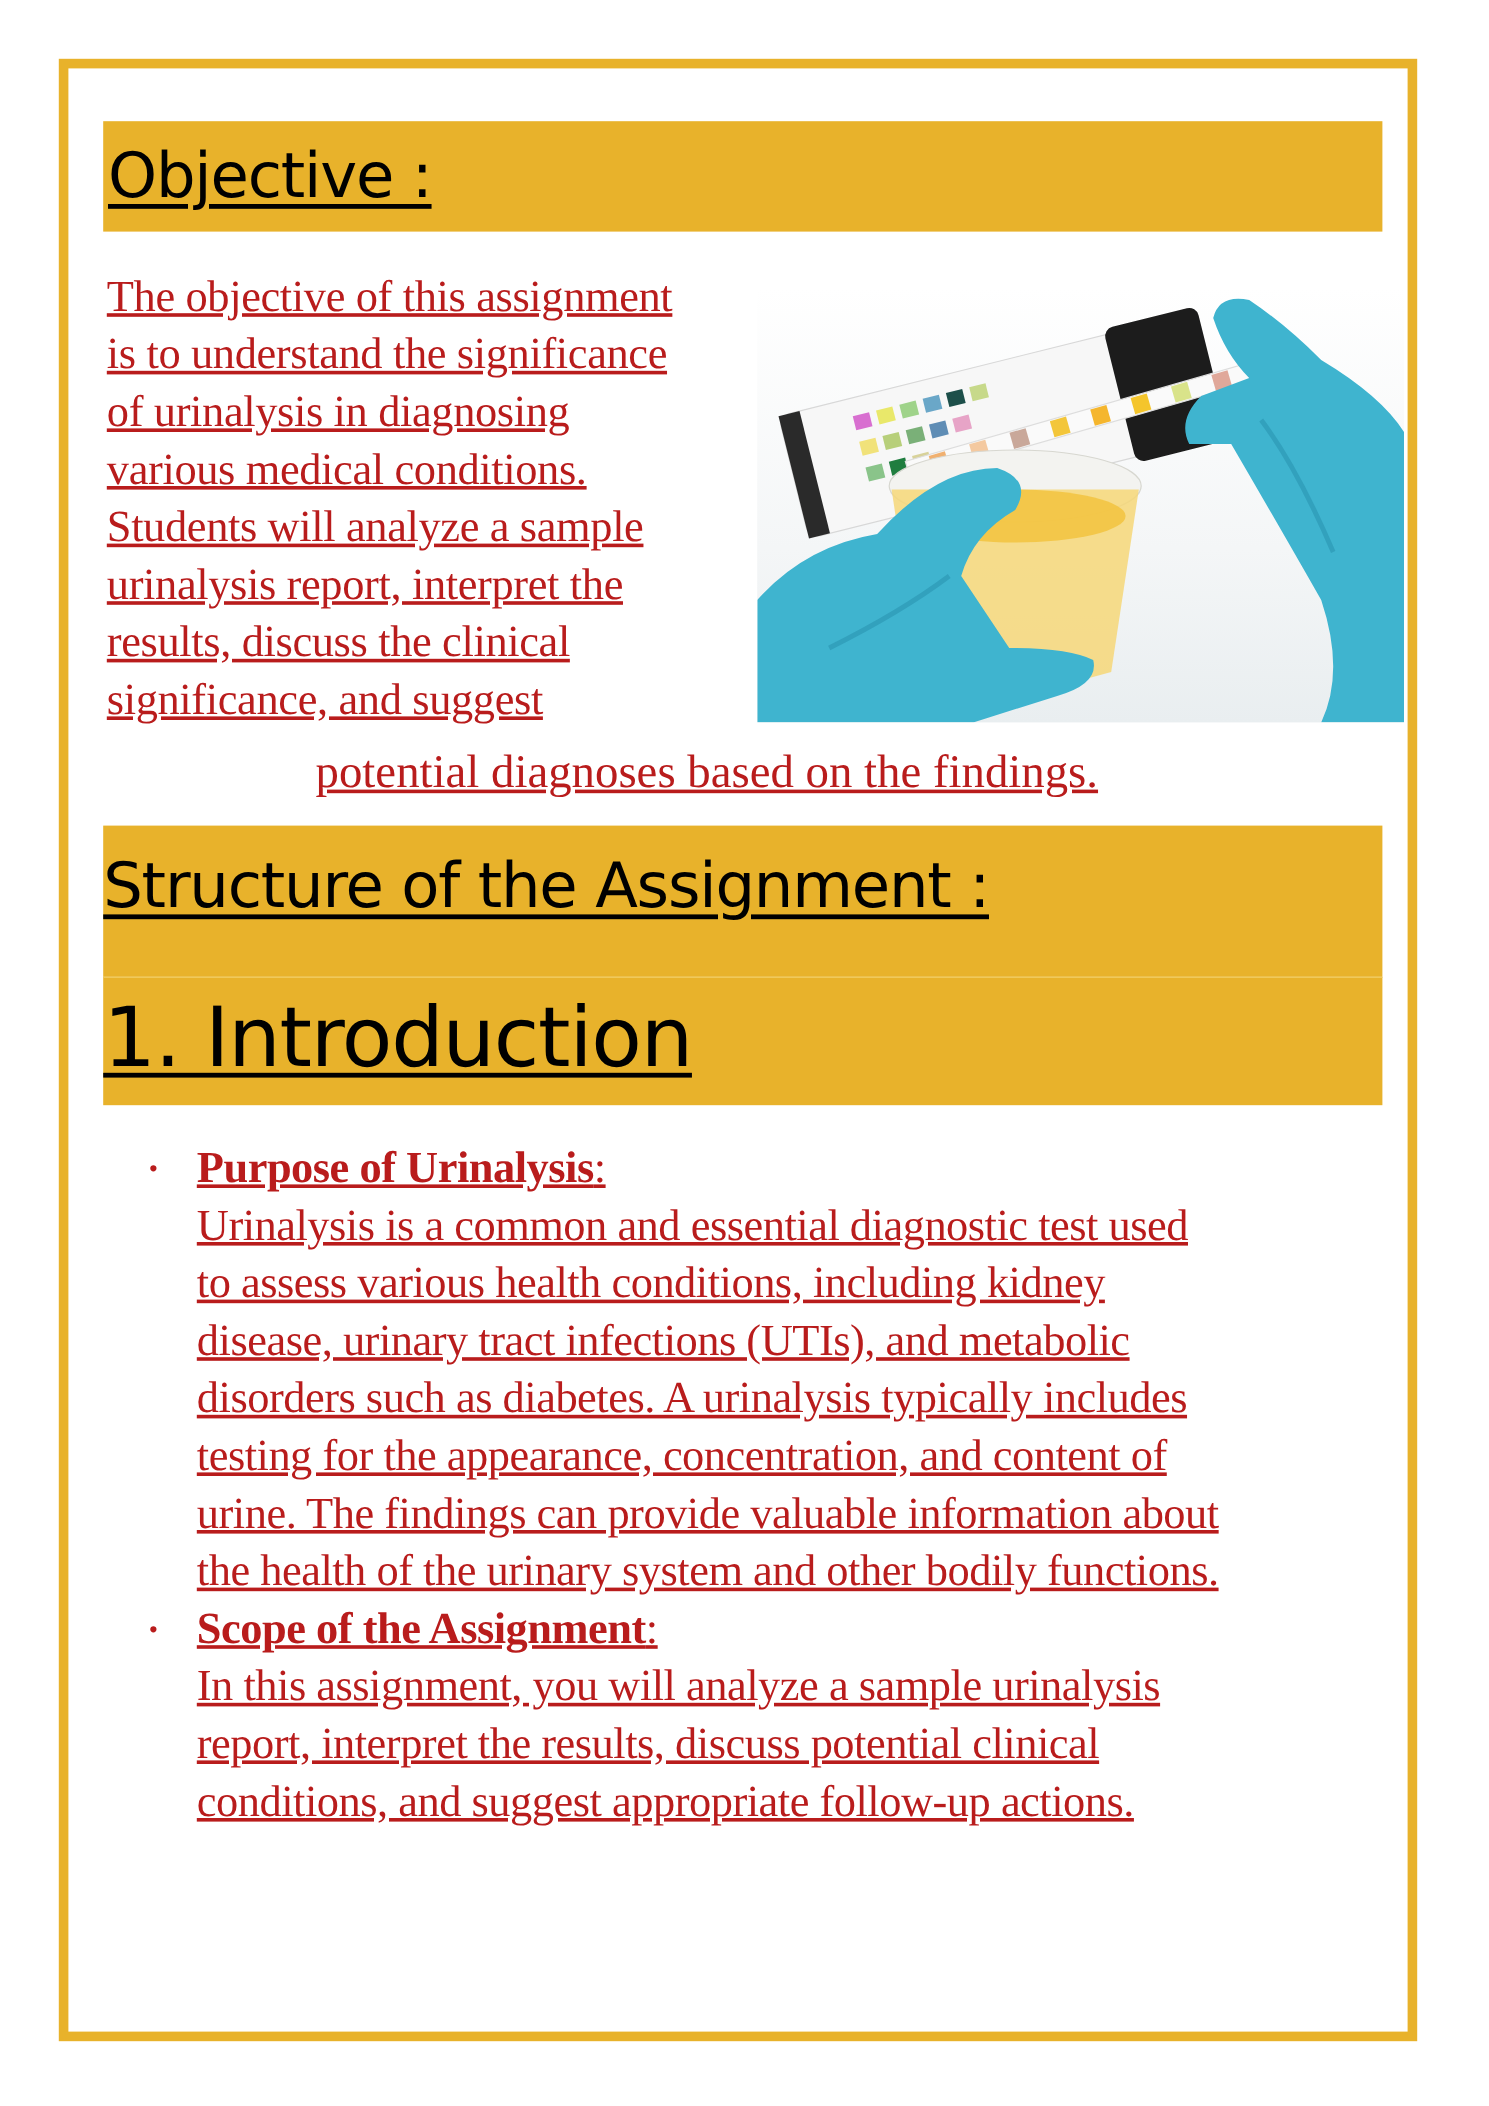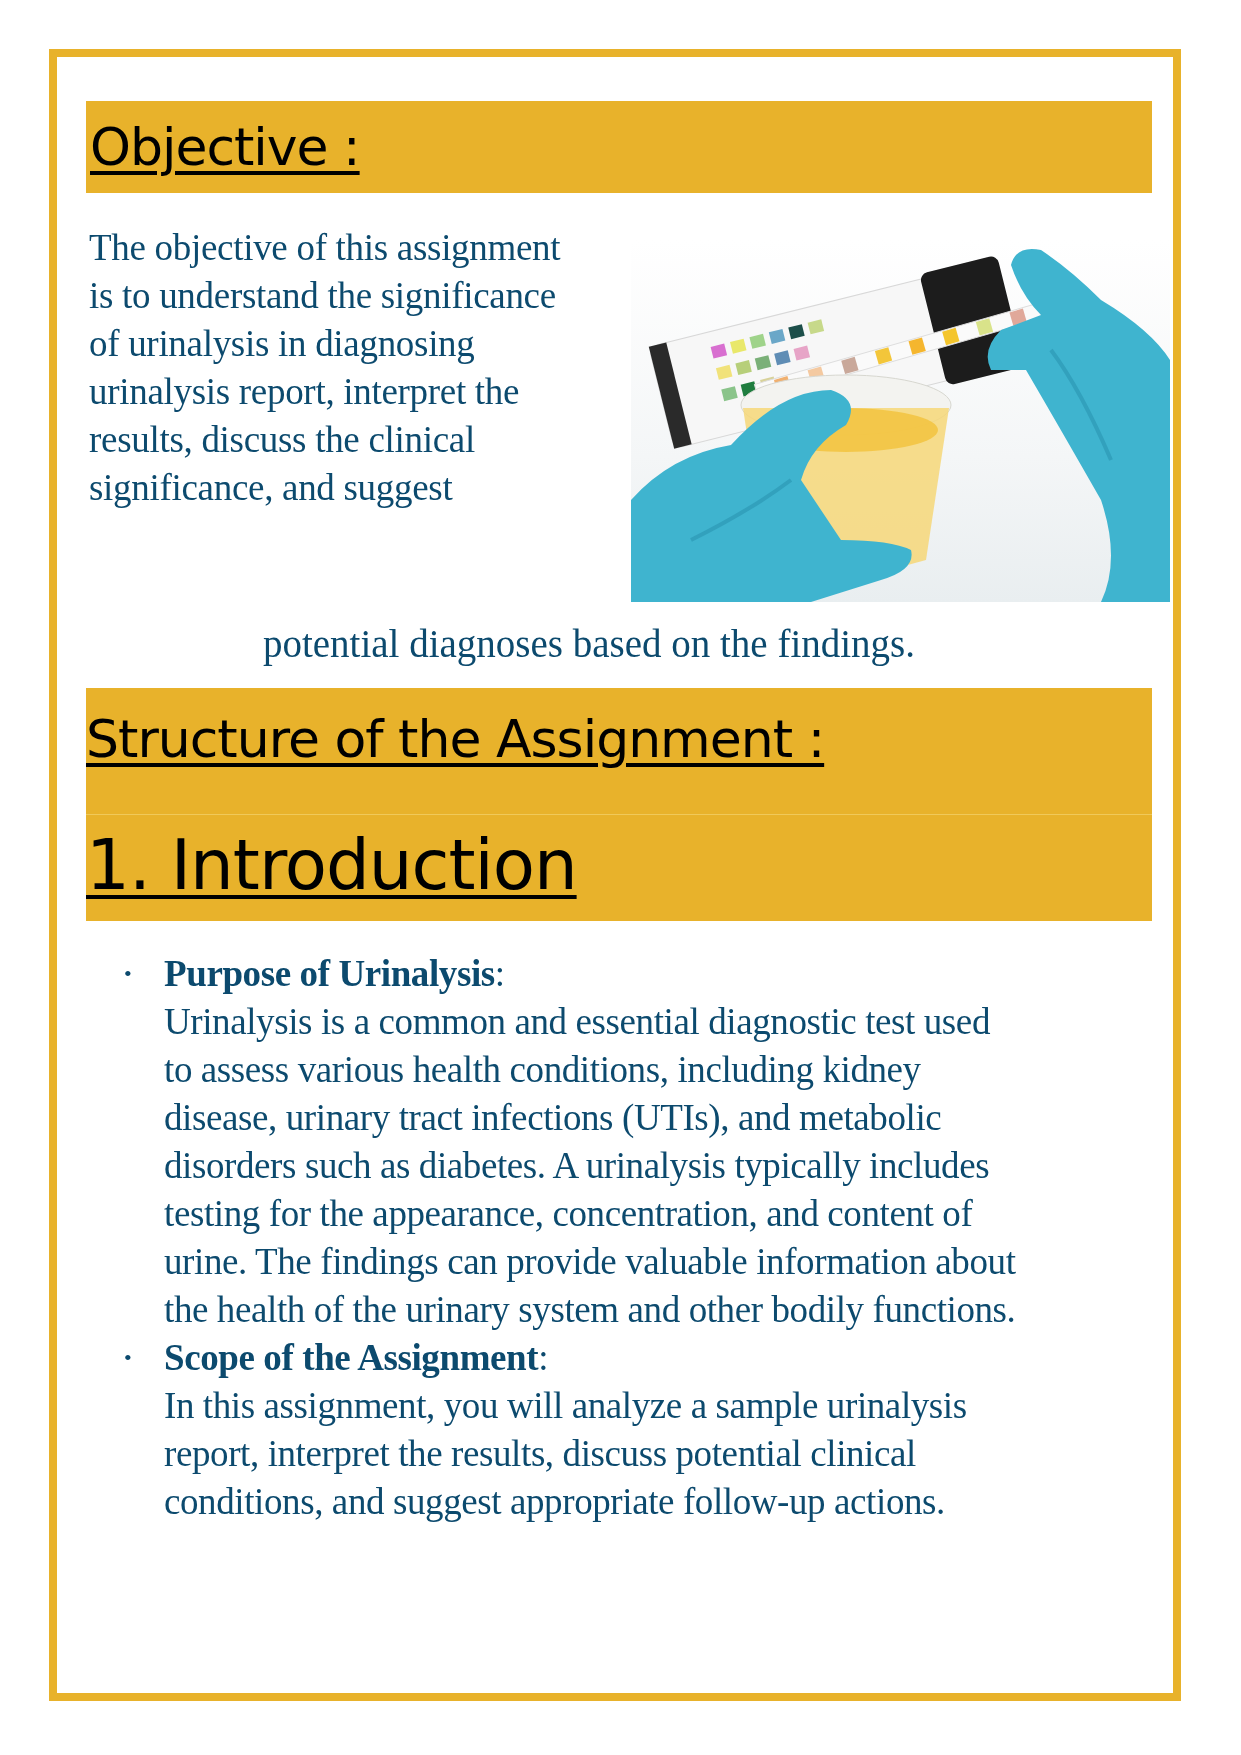--- a/index.html
+++ b/index.html
@@ -10,21 +10,21 @@
   }
   .heading-bar {
     position: absolute; left: 86px; width: 1066px; background: #E8B22B;
     font-family: "DejaVu Sans", sans-serif; font-weight: normal; color: #000;
   }
   .heading-bar span { text-decoration: underline; text-decoration-thickness: 4px; text-underline-offset: 6px; }
   .h-objective { top: 101px; height: 92px; font-size: 52px; line-height: 92px; letter-spacing: -1px; }
   .h-objective span { margin-left: 4px; }
   .h-structure { top: 688px; height: 126px; font-size: 52px; line-height: 102px; text-align: left; letter-spacing: -1px; }
   .h-intro { top: 814px; height: 106px; font-size: 69px; line-height: 100px; letter-spacing: -1px; border-top: 1px solid #f0c95a; }
-  .serif { font-family: "Liberation Serif", serif; color: #0c4a6e; }
+  .serif { font-family: "Liberation Serif", serif; color: #b91c1c; text-decoration: underline; }
   .objective-text {
     position: absolute; left: 89px; top: 224px; width: 560px;
     font-size: 37px; line-height: 48px; letter-spacing: -0.3px;
   }
   .objective-last {
     position: absolute; left: 89px; top: 620px; width: 1000px;
     font-size: 39px; line-height: 48px; text-align: center;
   }
   .photo {
     position: absolute; left: 631px; top: 240px; width: 539px; height: 362px;
@@ -45,20 +45,22 @@
 <div class="page-frame"></div>
 
 <div class="heading-bar h-objective">
   <span>Objective :</span>
 </div>
 
 <div class="objective-text serif">
   <div>The objective of this assignment</div>
   <div>is to understand the significance</div>
   <div>of urinalysis in diagnosing</div>
+  <div>various medical conditions.</div>
+  <div>Students will analyze a sample</div>
   <div>urinalysis report, interpret the</div>
   <div>results, discuss the clinical</div>
   <div>significance, and suggest</div>
 </div>
 <div class="objective-last serif">potential diagnoses based on the findings.</div>
 
 <div class="photo" title="Gloved hands holding a urine sample cup and a urinalysis test strip next to a reagent strip bottle">
   <svg width="539" height="362" viewBox="0 0 539 362">
 
     <g transform="rotate(-14 230 90)">

